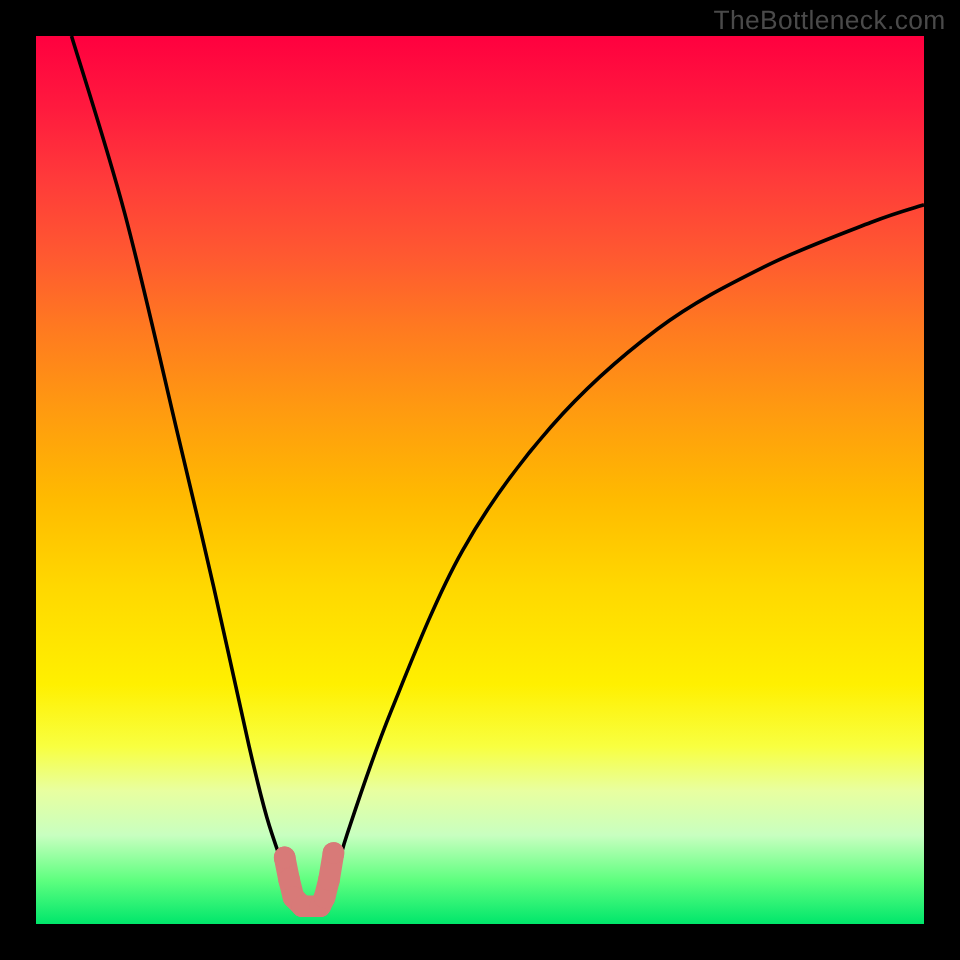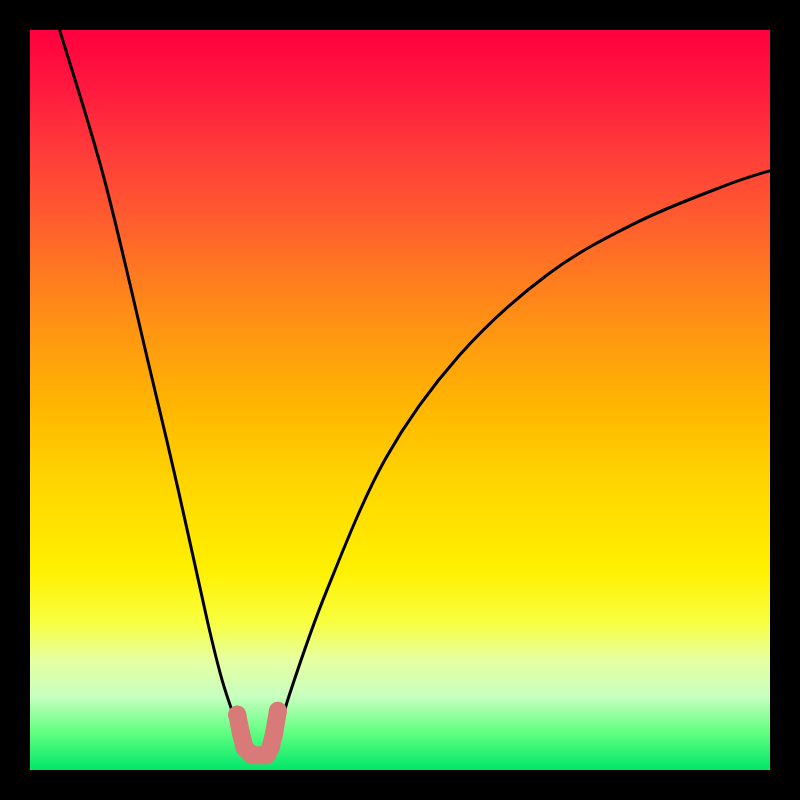--- a/index.html
+++ b/index.html
@@ -72,13 +72,14 @@
         <line x1="214.6" y1="717.8" x2="222" y2="725.2"></line>
         <line x1="222" y1="725.2" x2="236.8" y2="725.2"></line>
         <line x1="236.8" y1="725.2" x2="240.5" y2="717.8"></line>
         <line x1="240.5" y1="717.8" x2="244.20000000000002" y2="703"></line>
         <line x1="244.20000000000002" y1="703" x2="247.9" y2="680.8"></line>
         <circle cx="207.20000000000002" cy="684.5" r="9" fill="#d87a78" stroke="none"></circle>
         <circle cx="247.9" cy="680.8" r="9" fill="#d87a78" stroke="none"></circle>
       </g>
   </svg>
 
+  <div class="watermark">TheBottleneck.com</div>
 </div>
 
 </body></html>

